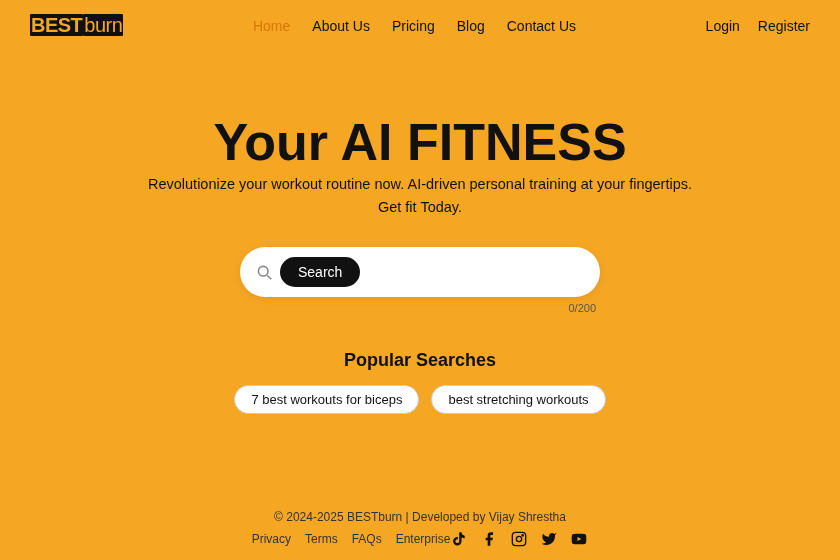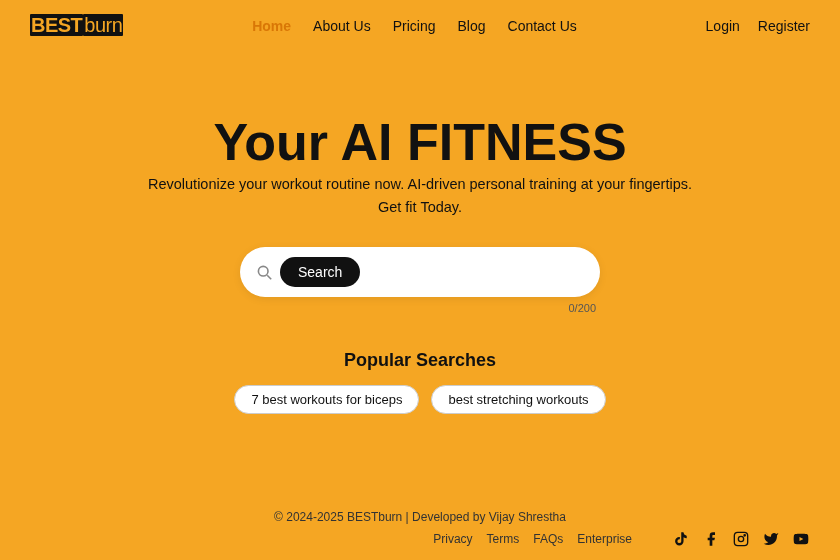--- a/index.html
+++ b/index.html
@@ -42,21 +42,21 @@
       gap: 22px;
       align-items: center;
     }
     nav a {
       text-decoration: none;
       font-size: 14px;
       color: #111;
     }
     nav a.active {
       color: #d97706;
-      font-weight: 700;
+      font-weight: 400;
       text-align: center;
     }
     .auth-links {
       display: flex;
       gap: 18px;
     }
     .auth-links a {
       text-decoration: none;
       font-size: 14px;
       color: #111;
@@ -184,23 +184,22 @@
       gap: 6px;
     }
     .footer-copy {
       font-size: 12px;
       color: #333;
       text-align: center;
     }
     .footer-bottom {
       width: 100%;
       display: flex;
-      justify-content: flex-end;
-      align-items: center;
-      gap: 40px;
+      justify-content: center;
+      align-items: center;
     }
     .footer-links {
       display: flex;
       gap: 14px;
     }
     .footer-links a {
       font-size: 12px;
       color: #333;
       text-decoration: none;
     }

